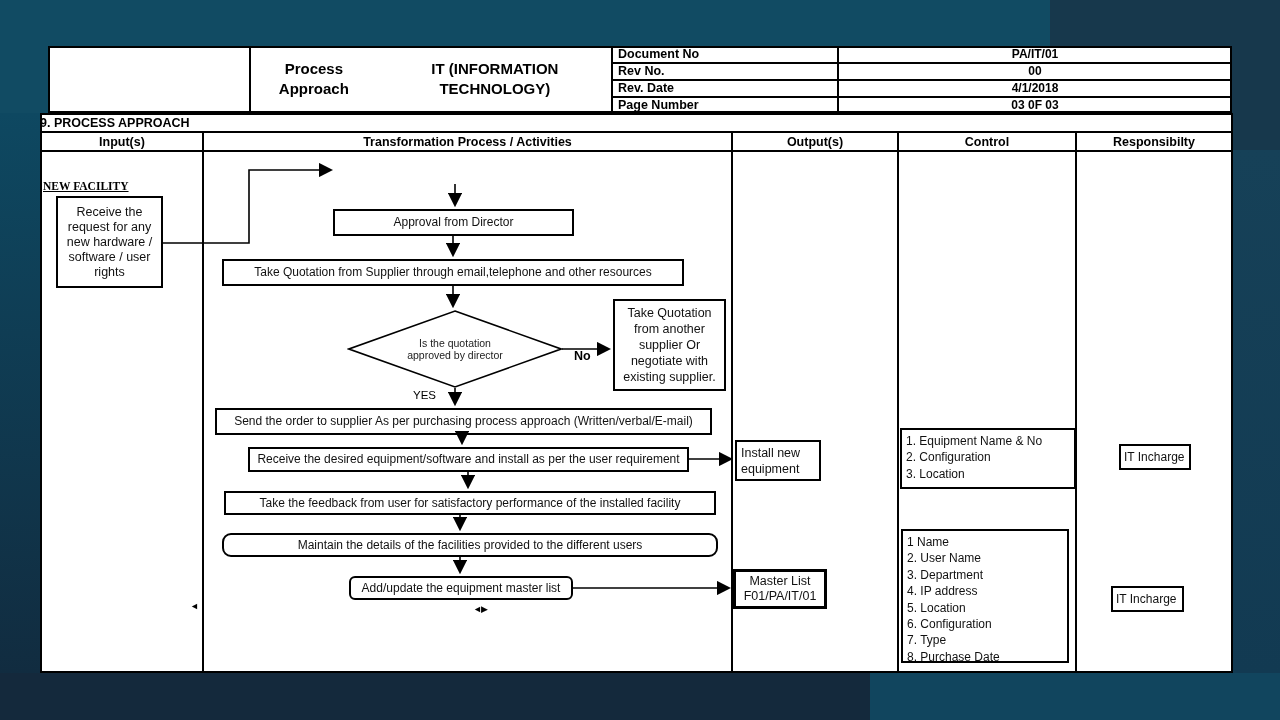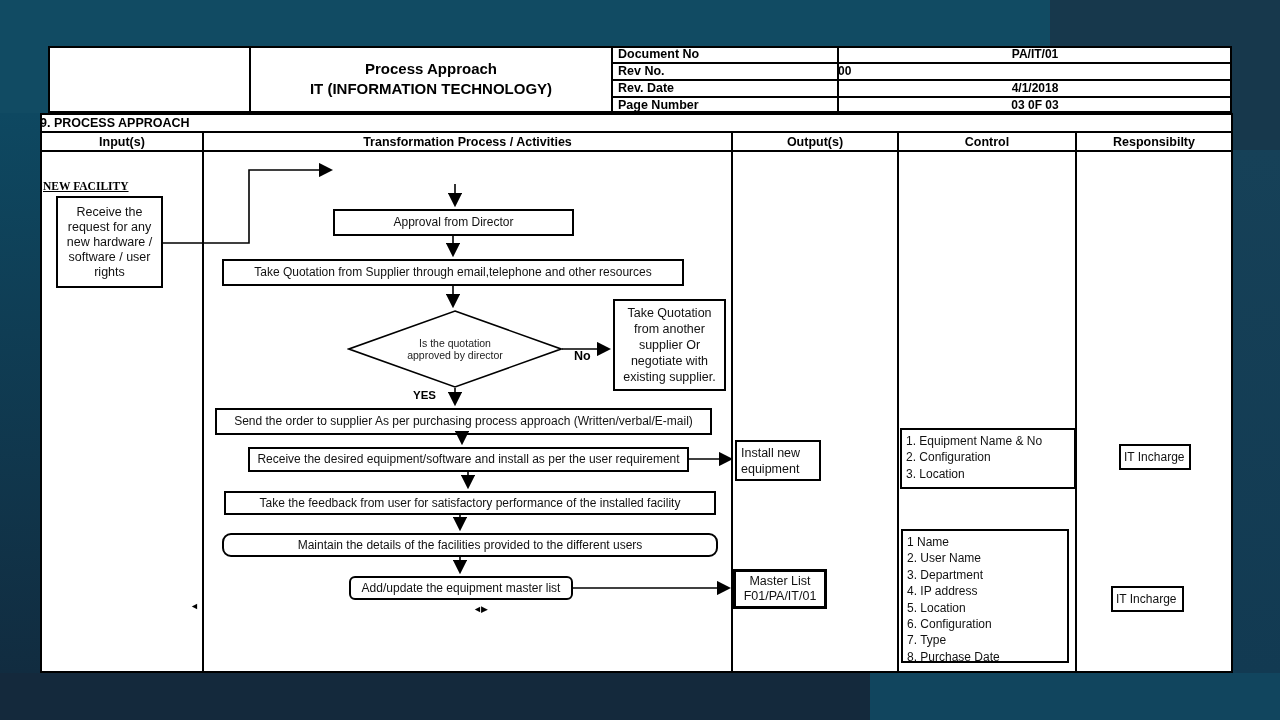--- a/index.html
+++ b/index.html
@@ -41,35 +41,35 @@
   <div class="white" style="left:48px;top:46px;width:1184px;height:67px;border:2px solid #000;box-sizing:border-box;"></div>
   <div class="white" style="left:40px;top:113px;width:1193px;height:560px;border:2px solid #000;box-sizing:border-box;"></div>
 
   <div class="ln" style="left:249px;top:46px;width:2px;height:67px;"></div>
   <div class="ln" style="left:611px;top:46px;width:2px;height:67px;"></div>
   <div class="ln" style="left:837px;top:46px;width:2px;height:67px;"></div>
   <div class="ln" style="left:612px;top:62px;width:620px;height:2px;"></div>
   <div class="ln" style="left:612px;top:79px;width:620px;height:2px;"></div>
   <div class="ln" style="left:612px;top:96px;width:620px;height:2px;"></div>
 
-  <div class="hdr-cell" style="left:250px;top:48px;width:362px;height:61px;flex-direction:column;justify-content:center;font-size:15px;line-height:20px;text-align:center;">
+  <div class="hdr-cell" style="left:250px;top:48px;width:362px;height:61px;flex-direction:row;justify-content:center;font-size:15px;line-height:20px;text-align:center;">
     <span>Process Approach</span>
     <span>IT (INFORMATION TECHNOLOGY)</span>
   </div>
 
   <div class="hdr-cell" style="left:618px;top:46px;width:215px;height:16px;font-size:12.5px;">
       <span>Document No</span>
     </div>
   <div class="hdr-cell" style="left:838px;top:46px;width:394px;height:16px;justify-content:center;font-size:12px;">
       <span>PA/IT/01</span>
     </div>
   <div class="hdr-cell" style="left:618px;top:63px;width:215px;height:16px;font-size:12.5px;">
       <span>Rev No.</span>
     </div>
-  <div class="hdr-cell" style="left:838px;top:63px;width:394px;height:16px;justify-content:flex-start;font-size:12px;">
+  <div class="hdr-cell" style="left:838px;top:63px;width:394px;height:16px;justify-content:center;font-size:12px;">
       <span>00</span>
     </div>
   <div class="hdr-cell" style="left:618px;top:80px;width:215px;height:16px;font-size:12.5px;">
       <span>Rev. Date</span>
     </div>
   <div class="hdr-cell" style="left:838px;top:80px;width:394px;height:16px;justify-content:center;font-size:12px;">
       <span>4/1/2018</span>
     </div>
   <div class="hdr-cell" style="left:618px;top:97px;width:215px;height:15px;font-size:12.5px;">
       <span>Page Number</span>
@@ -116,21 +116,21 @@
   <div class="diamond-wrap" style="left:347px;top:310px;width:216px;height:78px;">
     <svg width="216" height="78">
       <polygon points="108,1 214,39 108,77 2,39" fill="#ffffff" stroke="#000000" stroke-width="1.6"></polygon>
     </svg>
     <div class="diamond-text">
       <span>Is the quotation</span>
       <span>approved by director</span>
     </div>
   </div>
   <div class="lbl" style="left:574px;top:329px;font-weight:bold;font-size:12.5px;margin-top:20px;">No</div>
-  <div class="lbl" style="left:413px;top:389px;font-weight:bold;font-size:11.5px;">YES</div>
+  <div class="lbl" style="left:413px;top:389px;font-weight:normal;font-size:11.5px;">YES</div>
 
   <div class="box" style="left:613px;top:299px;width:113px;height:92px;padding:2px;font-size:12.5px;line-height:16px;">
     <span>Take Quotation from another supplier Or negotiate with existing supplier.</span>
   </div>
 
   <div class="box nowrap" style="left:215px;top:408px;width:497px;height:27px;">
     <span>Send the order to supplier  As per purchasing process approach (Written/verbal/E-mail)</span>
   </div>
   <div class="box nowrap" style="left:248px;top:447px;width:441px;height:25px;">
     <span>Receive the desired equipment/software and install as per the user requirement</span>

